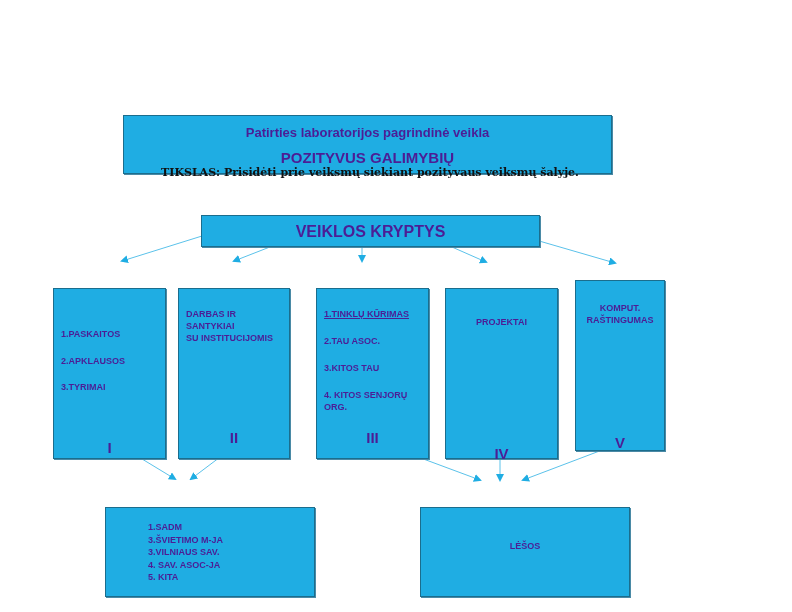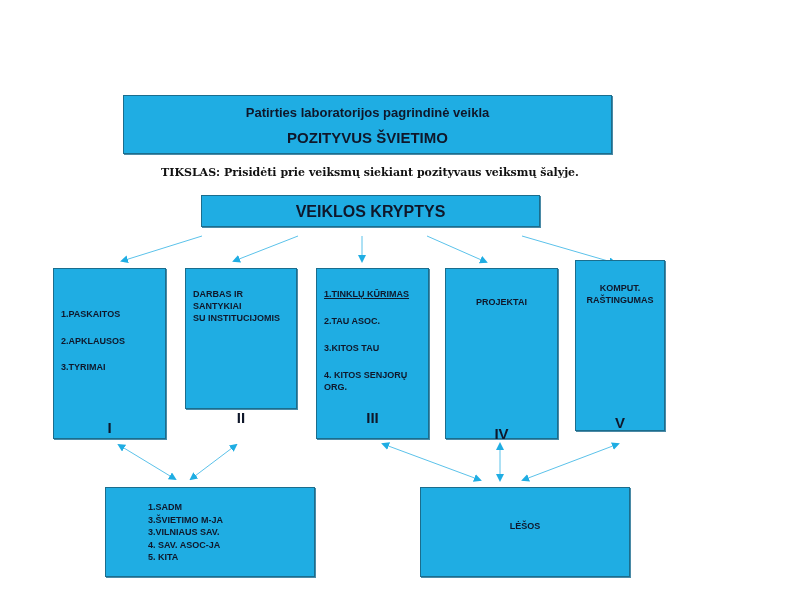--- a/index.html
+++ b/index.html
@@ -1,19 +1,19 @@
 <!DOCTYPE html>
 <html><head>
 <meta charset="utf-8">
 <style>
   html, body { margin: 0; padding: 0; background: #ffffff; }
   body { width: 792px; height: 612px; position: relative; overflow: hidden;
          font-family: "Liberation Sans", sans-serif; }
   .box { position: absolute; background: #1fade3; border: 1px solid #1b6d8d;
-         box-shadow: 1px 1px 0 #4a8aa6; box-sizing: border-box; color: #0f172a; }
+         box-shadow: 1px 1px 0 #4a8aa6; box-sizing: border-box; color: #4c1d95; margin-top: 20px; }
   #arrows { position: absolute; left: 0; top: 0; }
   .main-title { position: absolute; left: 0; right: 0; text-align: center; font-weight: bold; }
   .goal { position: absolute; left: 120px; width: 500px; top: 166px; text-align: center;
           font-family: "DejaVu Serif", serif; font-weight: bold; font-size: 11px; color: #111; }
   .col-text { position: absolute; font-size: 9px; font-weight: bold; line-height: 12px; }
   .roman { position: absolute; left: 0; right: 0; text-align: center; font-size: 15px; font-weight: bold; }
   .list-line { display: block; }
 </style>
 </head>
 <body>
@@ -36,39 +36,39 @@
 
   <line x1="119" y1="445" x2="175" y2="479" stroke="#5bc2ea" stroke-width="1" marker-start="url(#ahs)" marker-end="url(#ah)"></line>
   <line x1="236" y1="445" x2="191" y2="479" stroke="#5bc2ea" stroke-width="1" marker-start="url(#ahs)" marker-end="url(#ah)"></line>
   <line x1="383" y1="444" x2="480" y2="480" stroke="#5bc2ea" stroke-width="1" marker-start="url(#ahs)" marker-end="url(#ah)"></line>
   <line x1="500" y1="444" x2="500" y2="480" stroke="#5bc2ea" stroke-width="1" marker-start="url(#ahs)" marker-end="url(#ah)"></line>
   <line x1="618" y1="444" x2="523" y2="480" stroke="#5bc2ea" stroke-width="1" marker-start="url(#ahs)" marker-end="url(#ah)"></line>
 </svg>
 
 <div class="box" style="left:123px; top:95px; width:489px; height:59px;">
   <div class="main-title" style="top:9px; font-size:13px;">Patirties laboratorijos pagrindinė veikla</div>
-  <div class="main-title" style="top:33px; font-size:15px;">POZITYVUS ŠVIETIMO</div>
+  <div class="main-title" style="top:33px; font-size:15px;">POZITYVUS GALIMYBIŲ</div>
 </div>
 
 <div class="goal">TIKSLAS: Prisidėti prie veiksmų siekiant pozityvaus veiksmų šalyje.</div>
 
 <div class="box" style="left:201px; top:195px; width:339px; height:32px;">
   <div class="main-title" style="top:7px; font-size:16px;">VEIKLOS KRYPTYS</div>
 </div>
 
 <div class="box" style="left:53px; top:268px; width:113px; height:171px;">
   <div class="col-text" style="left:7px; top:32px; line-height:26.5px;">
     <span class="list-line">1.PASKAITOS</span>
     <span class="list-line">2.APKLAUSOS</span>
     <span class="list-line">3.TYRIMAI</span>
   </div>
   <div class="roman" style="top:150px;">I</div>
 </div>
 
-<div class="box" style="left:185px; top:268px; width:112px; height:141px;">
+<div class="box" style="left:178px; top:268px; width:112px; height:171px;">
   <div class="col-text" style="left:7px; top:19px;">
     <span class="list-line">DARBAS IR</span>
     <span class="list-line">SANTYKIAI</span>
     <span class="list-line">SU INSTITUCIJOMIS</span>
   </div>
   <div class="roman" style="top:140px;">II</div>
 </div>
 
 <div class="box" style="left:316px; top:268px; width:113px; height:171px;">
   <div class="col-text" style="left:7px; top:19px;">

